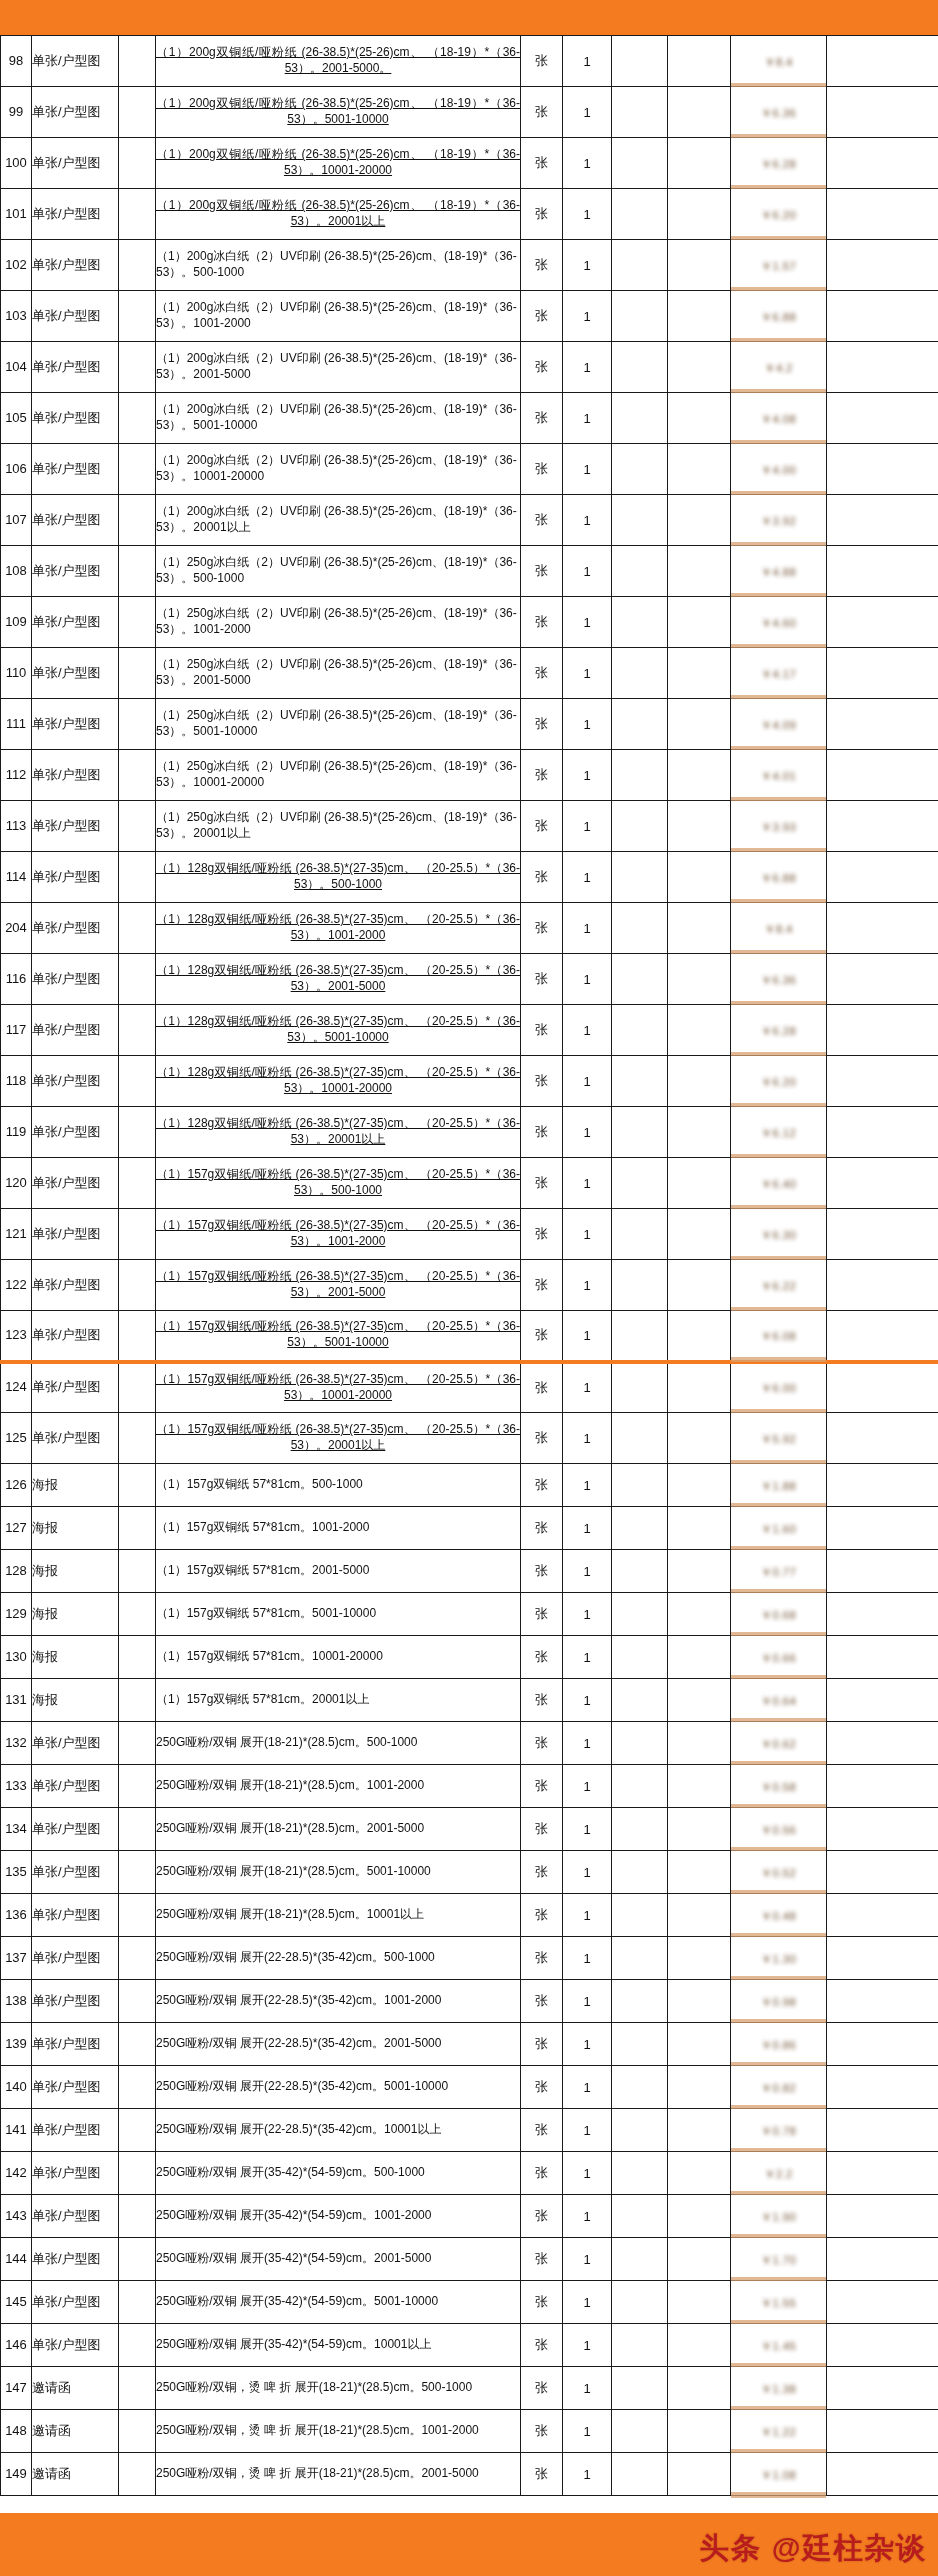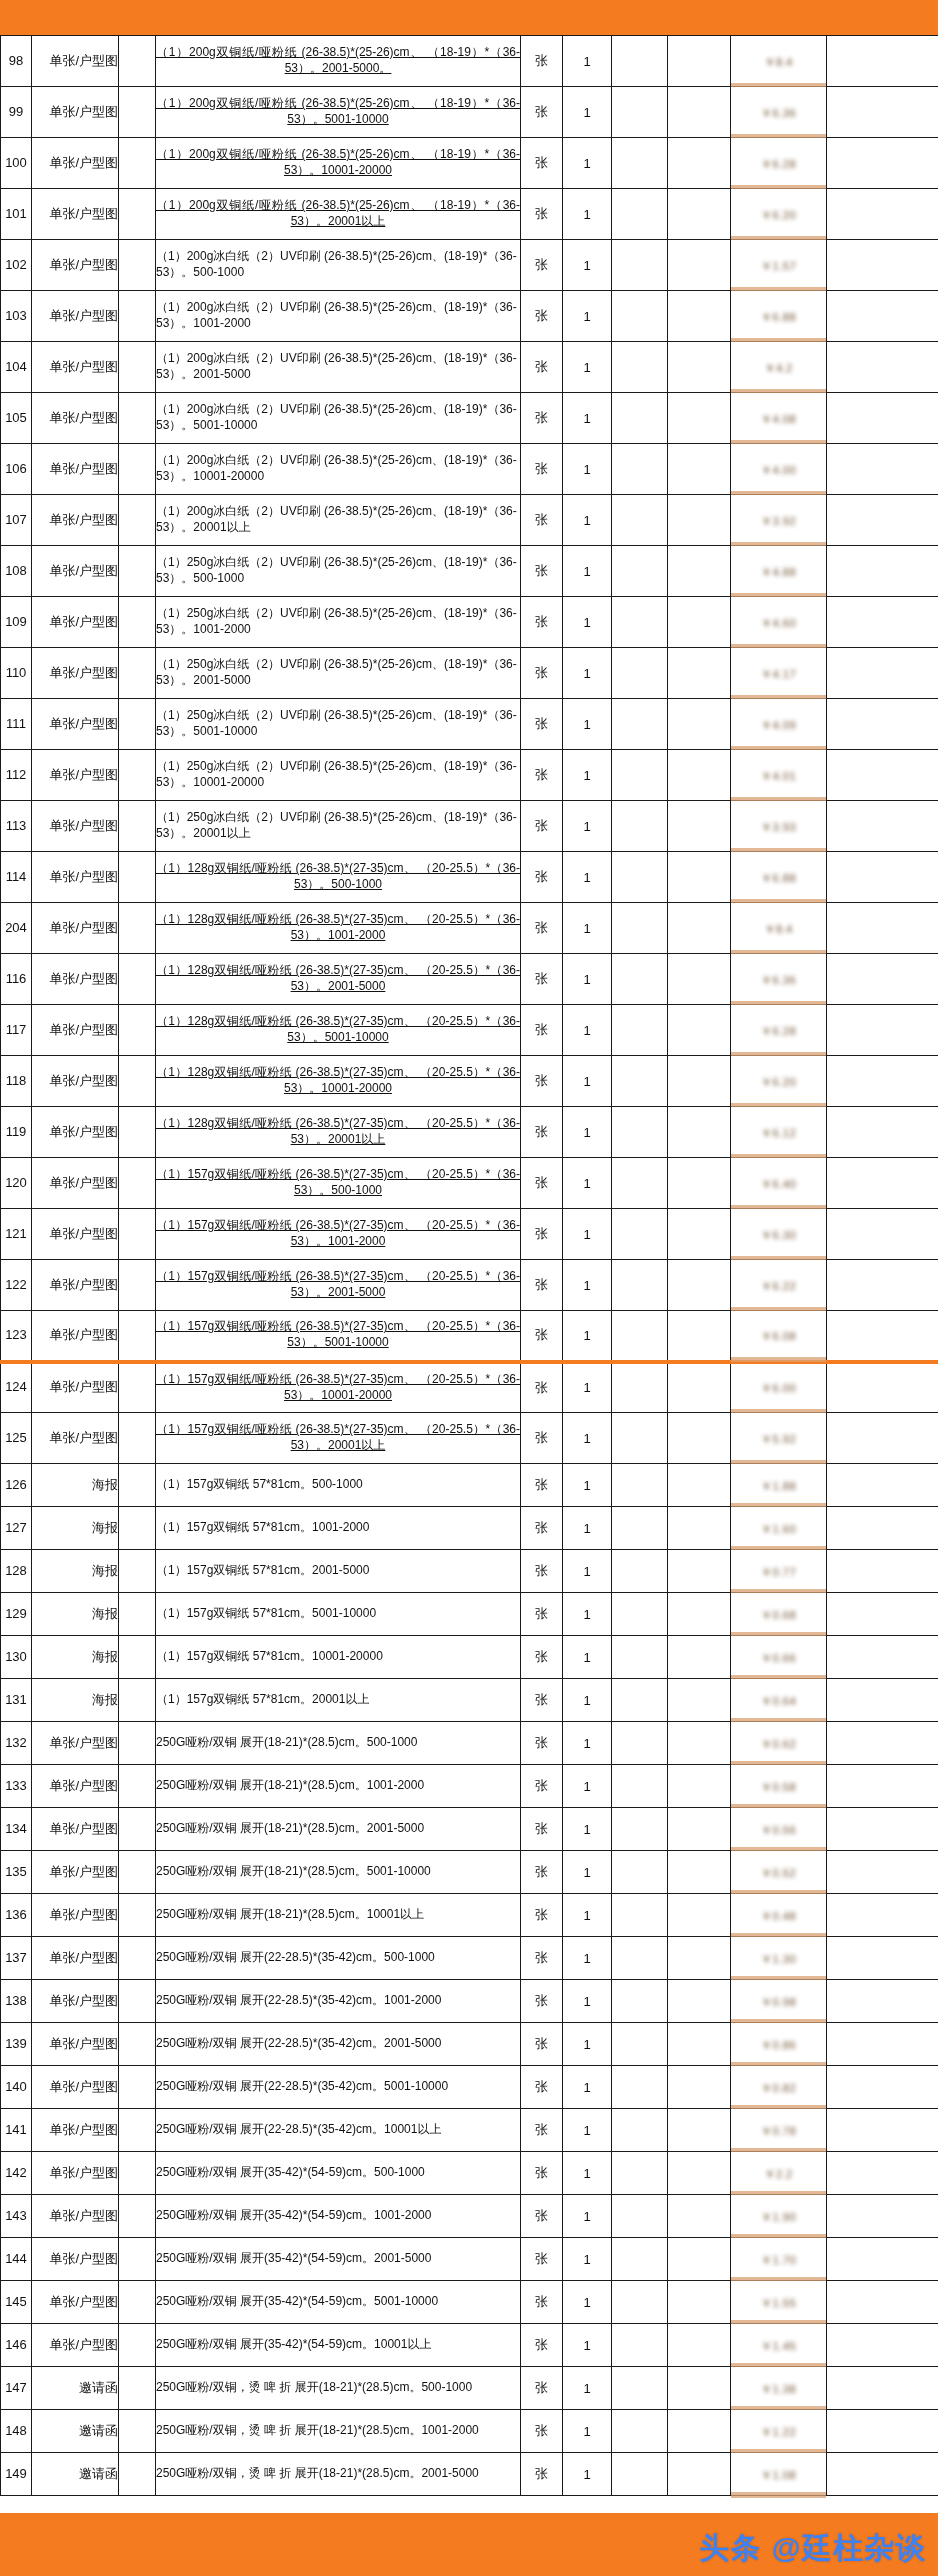--- a/index.html
+++ b/index.html
@@ -56,21 +56,21 @@
   .c-price  { width: 96px; }
   .c-tail   { width: 115px; }
 
   .cell-no {
     text-align: center;
     font-size: 13px;
     color: #111;
     line-height: 1.15;
   }
   .cell-cat {
-    text-align: right;
+    text-align: left;
     font-size: 13px;
     color: #111;
     line-height: 1.15;
   }
   .cell-spec {
     font-size: 12px;
     color: #111;
     line-height: 1.32;
     padding: 2.6px 6px;
   }
@@ -113,21 +113,21 @@
     border-top: 4.3px solid #F47B20;
   }
 
   
   .watermark {
     position: absolute;
     right: 12px;
     bottom: 7px;
     font-size: 29.5px;
     font-weight: bold;
-    color: #3b82f6;
+    color: #b91c1c;
     letter-spacing: 1.7px;
     font-family: "Liberation Sans", "DejaVu Sans", sans-serif;
     text-shadow: 0 0 2.6px rgba(0,0,0,.18);
     white-space: nowrap;
     z-index: 5;
   }
 </style>
 </head>
 <body>
 

